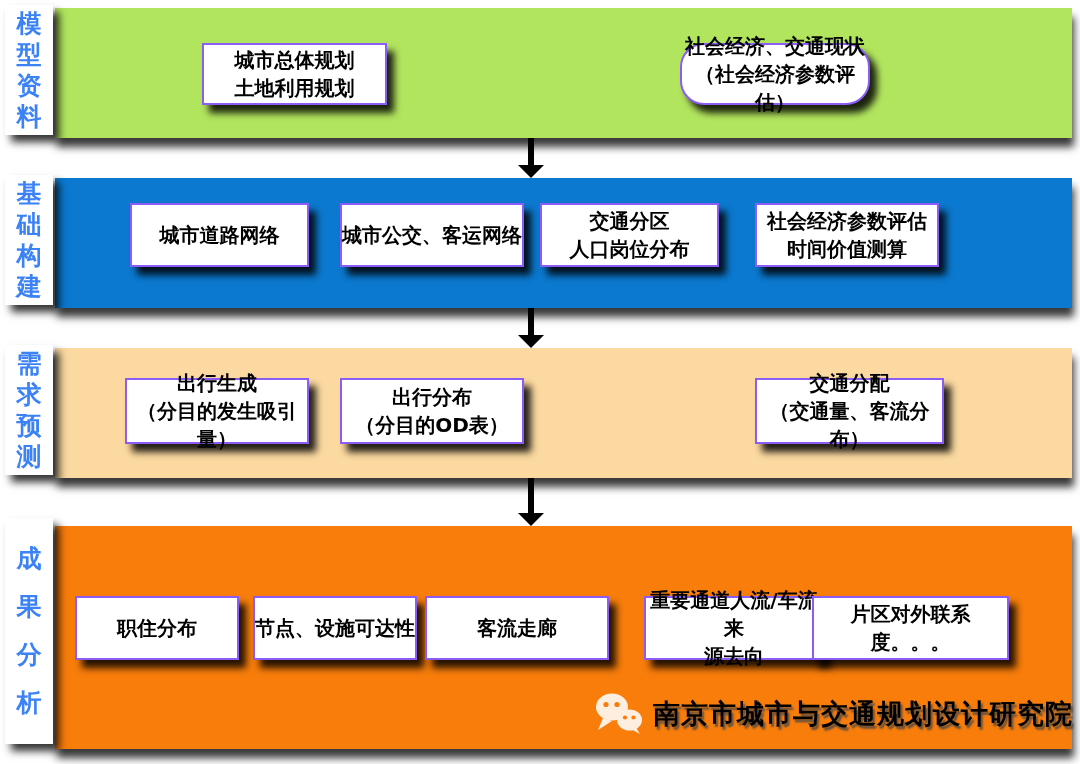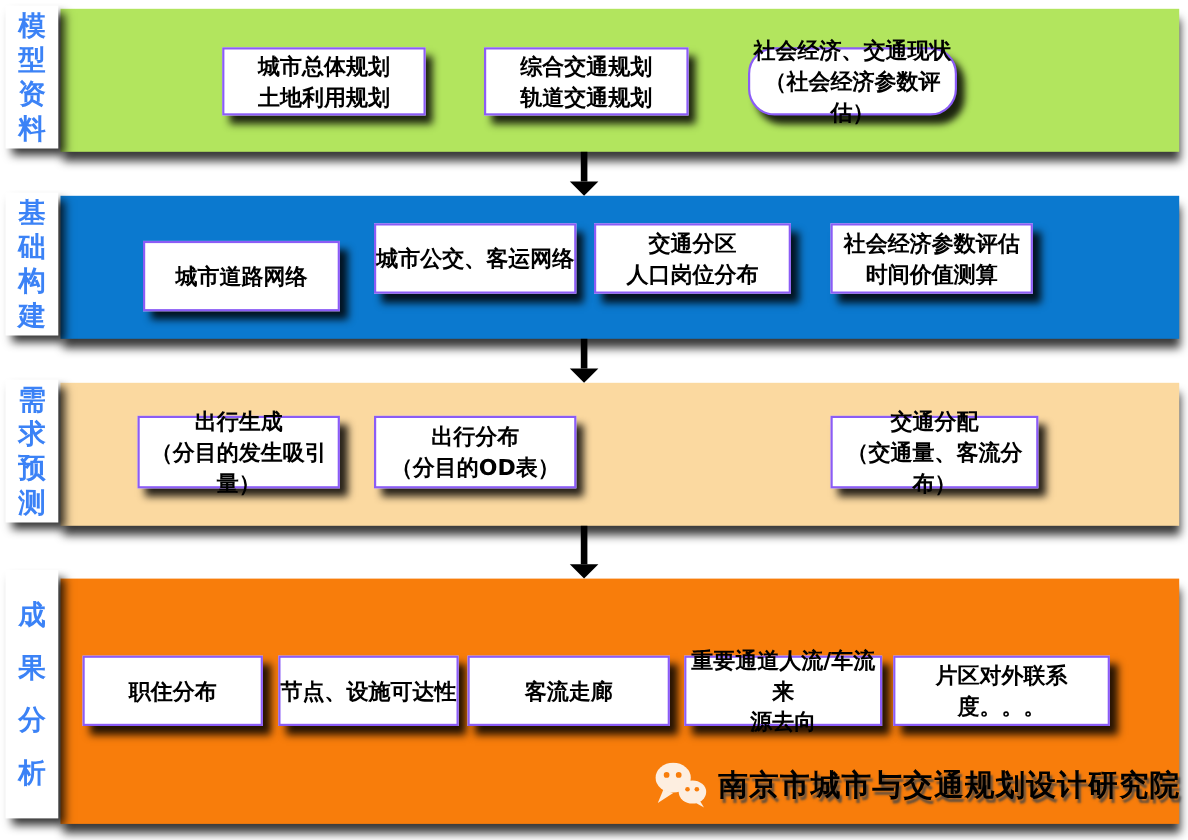--- a/index.html
+++ b/index.html
@@ -72,32 +72,28 @@
 </head>
 <body>
 
 <div class="stage">
 
   <section class="band band1">
     <div class="wbox" style="left:147px;width:181px;">
       <div>城市总体规划</div>
       <div>土地利用规划</div>
     </div>
-    <div class="wbox" style="left:385px;width:182px;">
-      <div>综合交通规划</div>
-      <div>轨道交通规划</div>
-    </div>
     <div class="wbox" style="left:625px;width:186px;border-radius:24px;">
       <div>社会经济、交通现状</div>
       <div>（社会经济参数评估）</div>
     </div>
   </section>
 
   <section class="band band2">
-    <div class="wbox" style="left:75px;width:175px;margin-top:16px;">
+    <div class="wbox" style="left:75px;width:175px;">
       <div>城市道路网络</div>
     </div>
     <div class="wbox" style="left:285px;width:180px;">
       <div>城市公交、客运网络</div>
     </div>
     <div class="wbox" style="left:485px;width:175px;">
       <div>交通分区</div>
       <div>人口岗位分布</div>
     </div>
     <div class="wbox" style="left:700px;width:180px;">
@@ -124,21 +120,21 @@
   <section class="band band4">
     <div class="wbox" style="left:198px;width:160px;">
       <div>节点、设施可达性</div>
     </div>
     <div class="wbox" style="left:20px;width:160px;">
       <div>职住分布</div>
     </div>
     <div class="wbox" style="left:370px;width:180px;align-items:center;">
       <div>客流走廊</div>
     </div>
-    <div class="wbox" style="left:567px;width:176px;">
+    <div class="wbox" style="left:589px;width:176px;">
       <div>重要通道人流/车流来</div>
       <div>源去向</div>
     </div>
     <div class="wbox" style="left:757px;width:193px;text-align:center;">
       <div>片区对外联系度。。。</div>
     </div>
 
     <div class="watermark">
       <svg width="50" height="42" viewBox="0 0 50 42">
 

